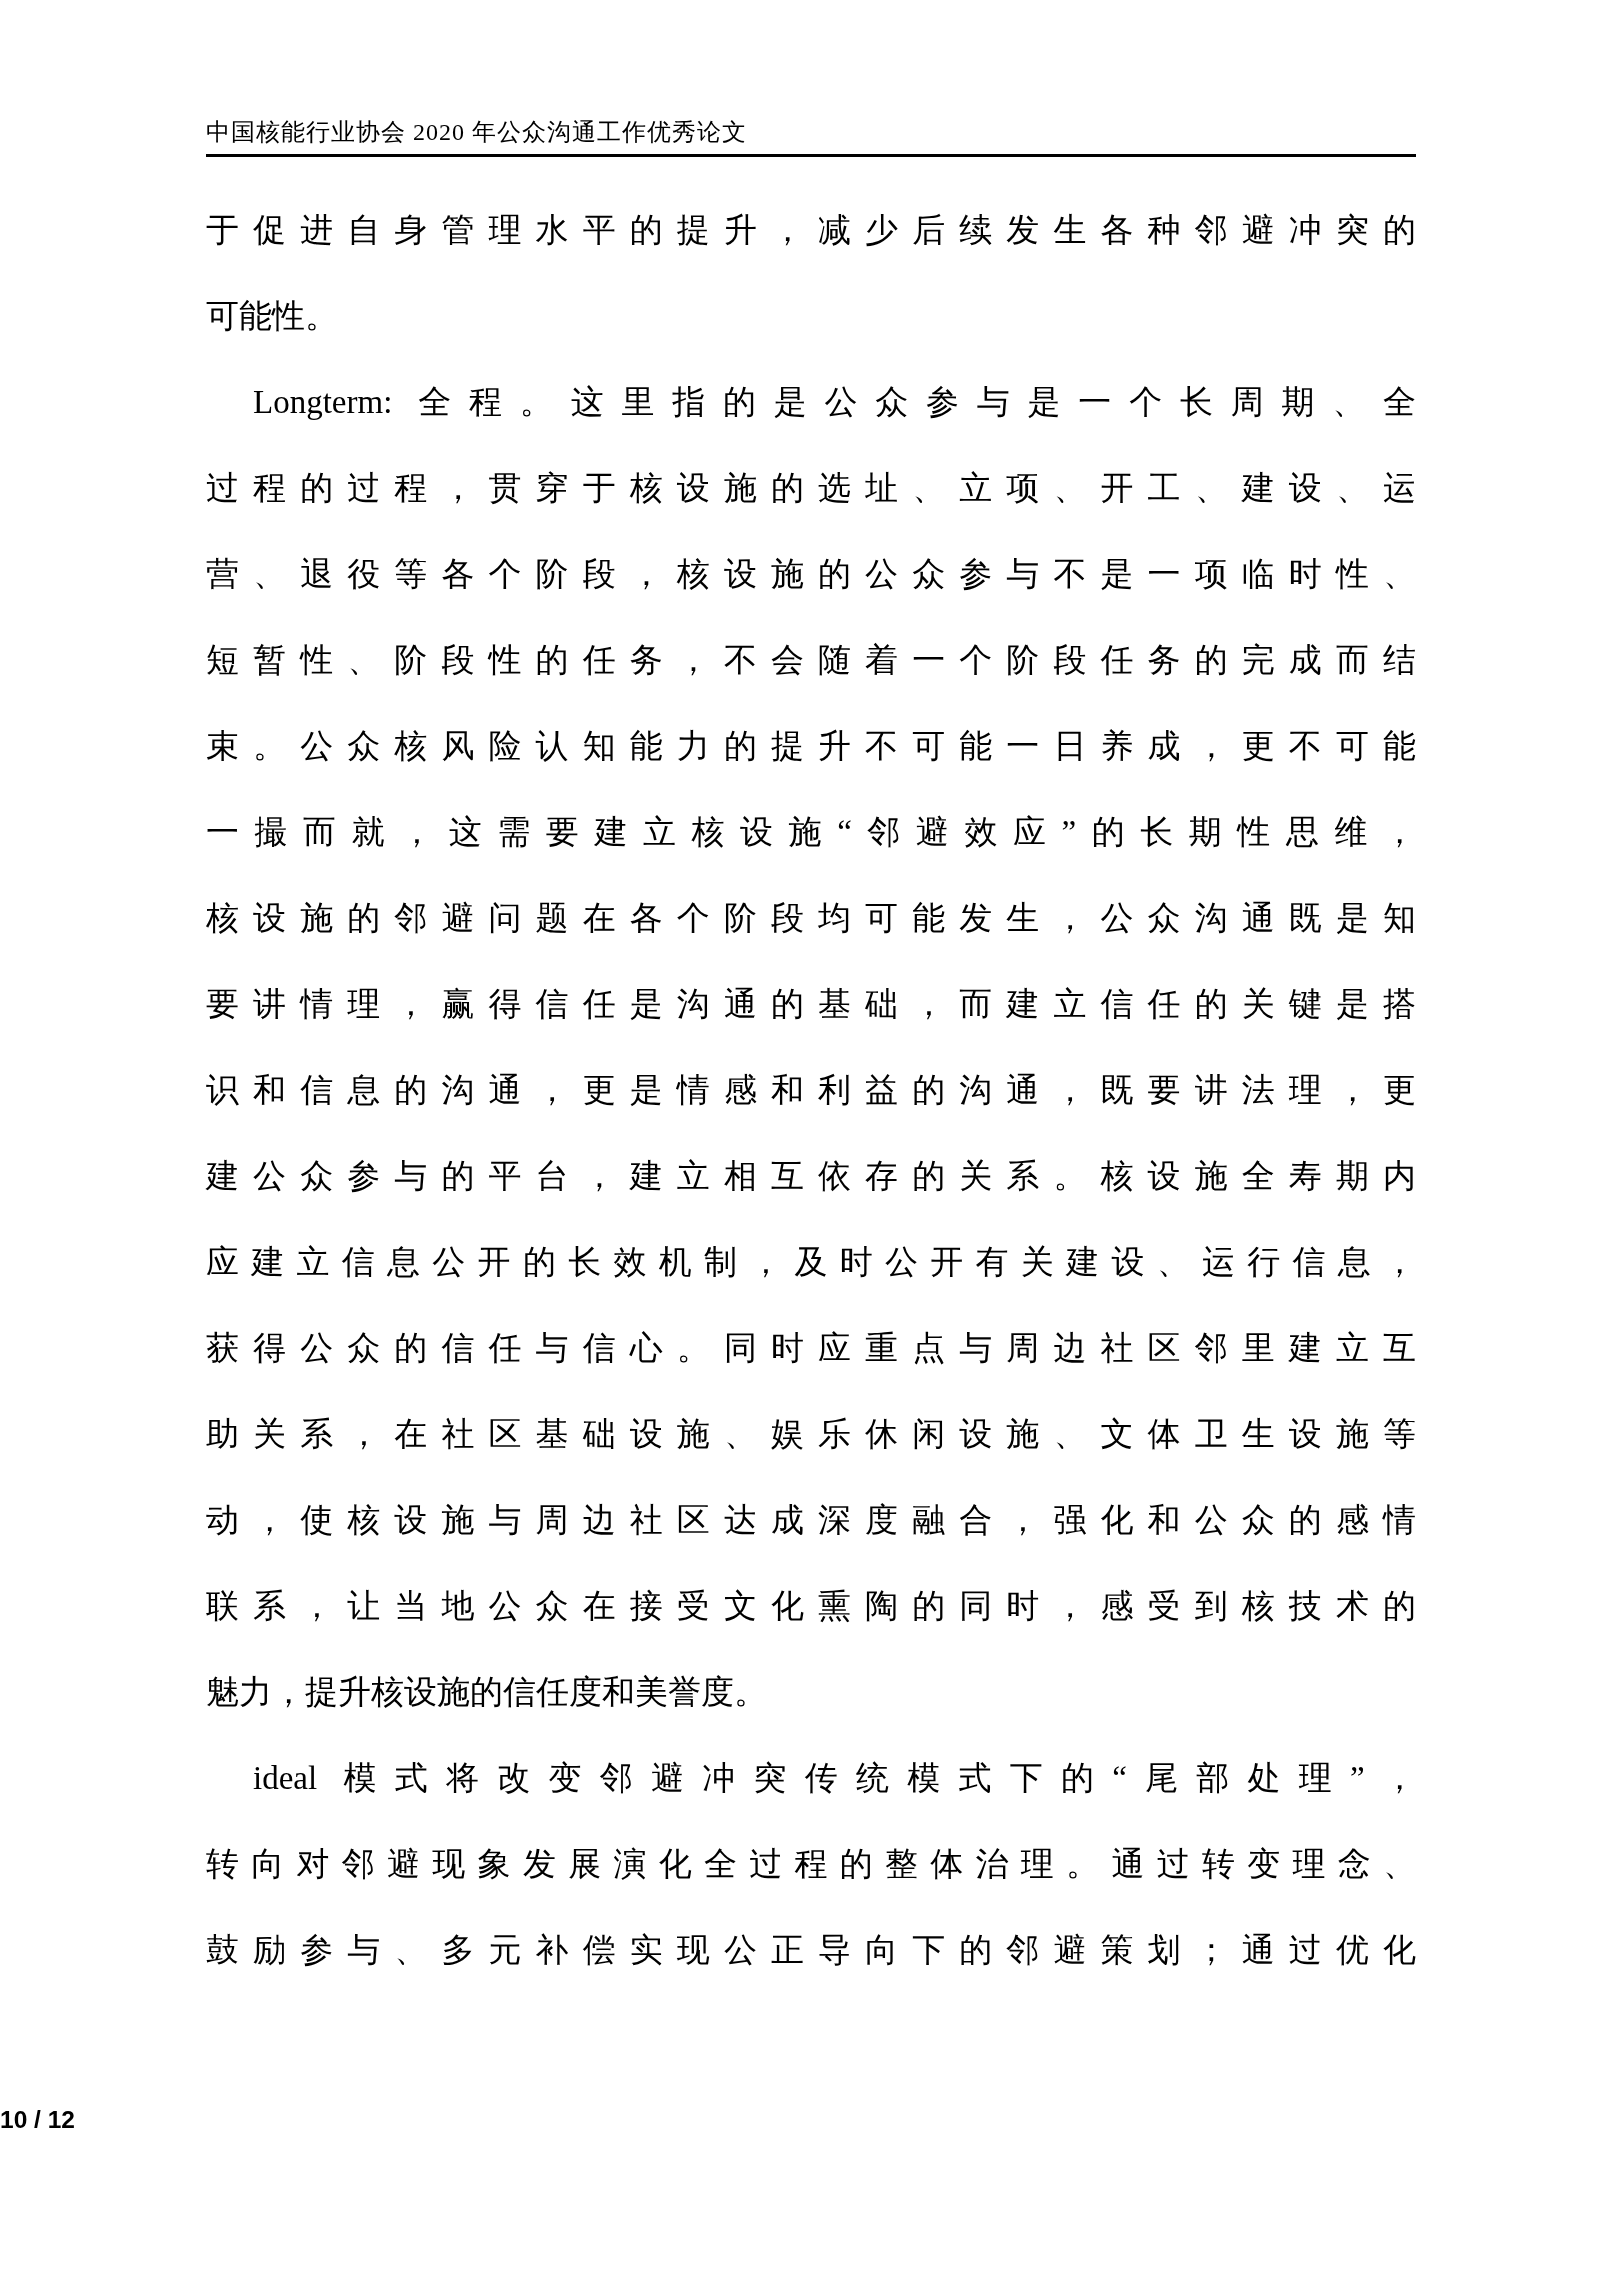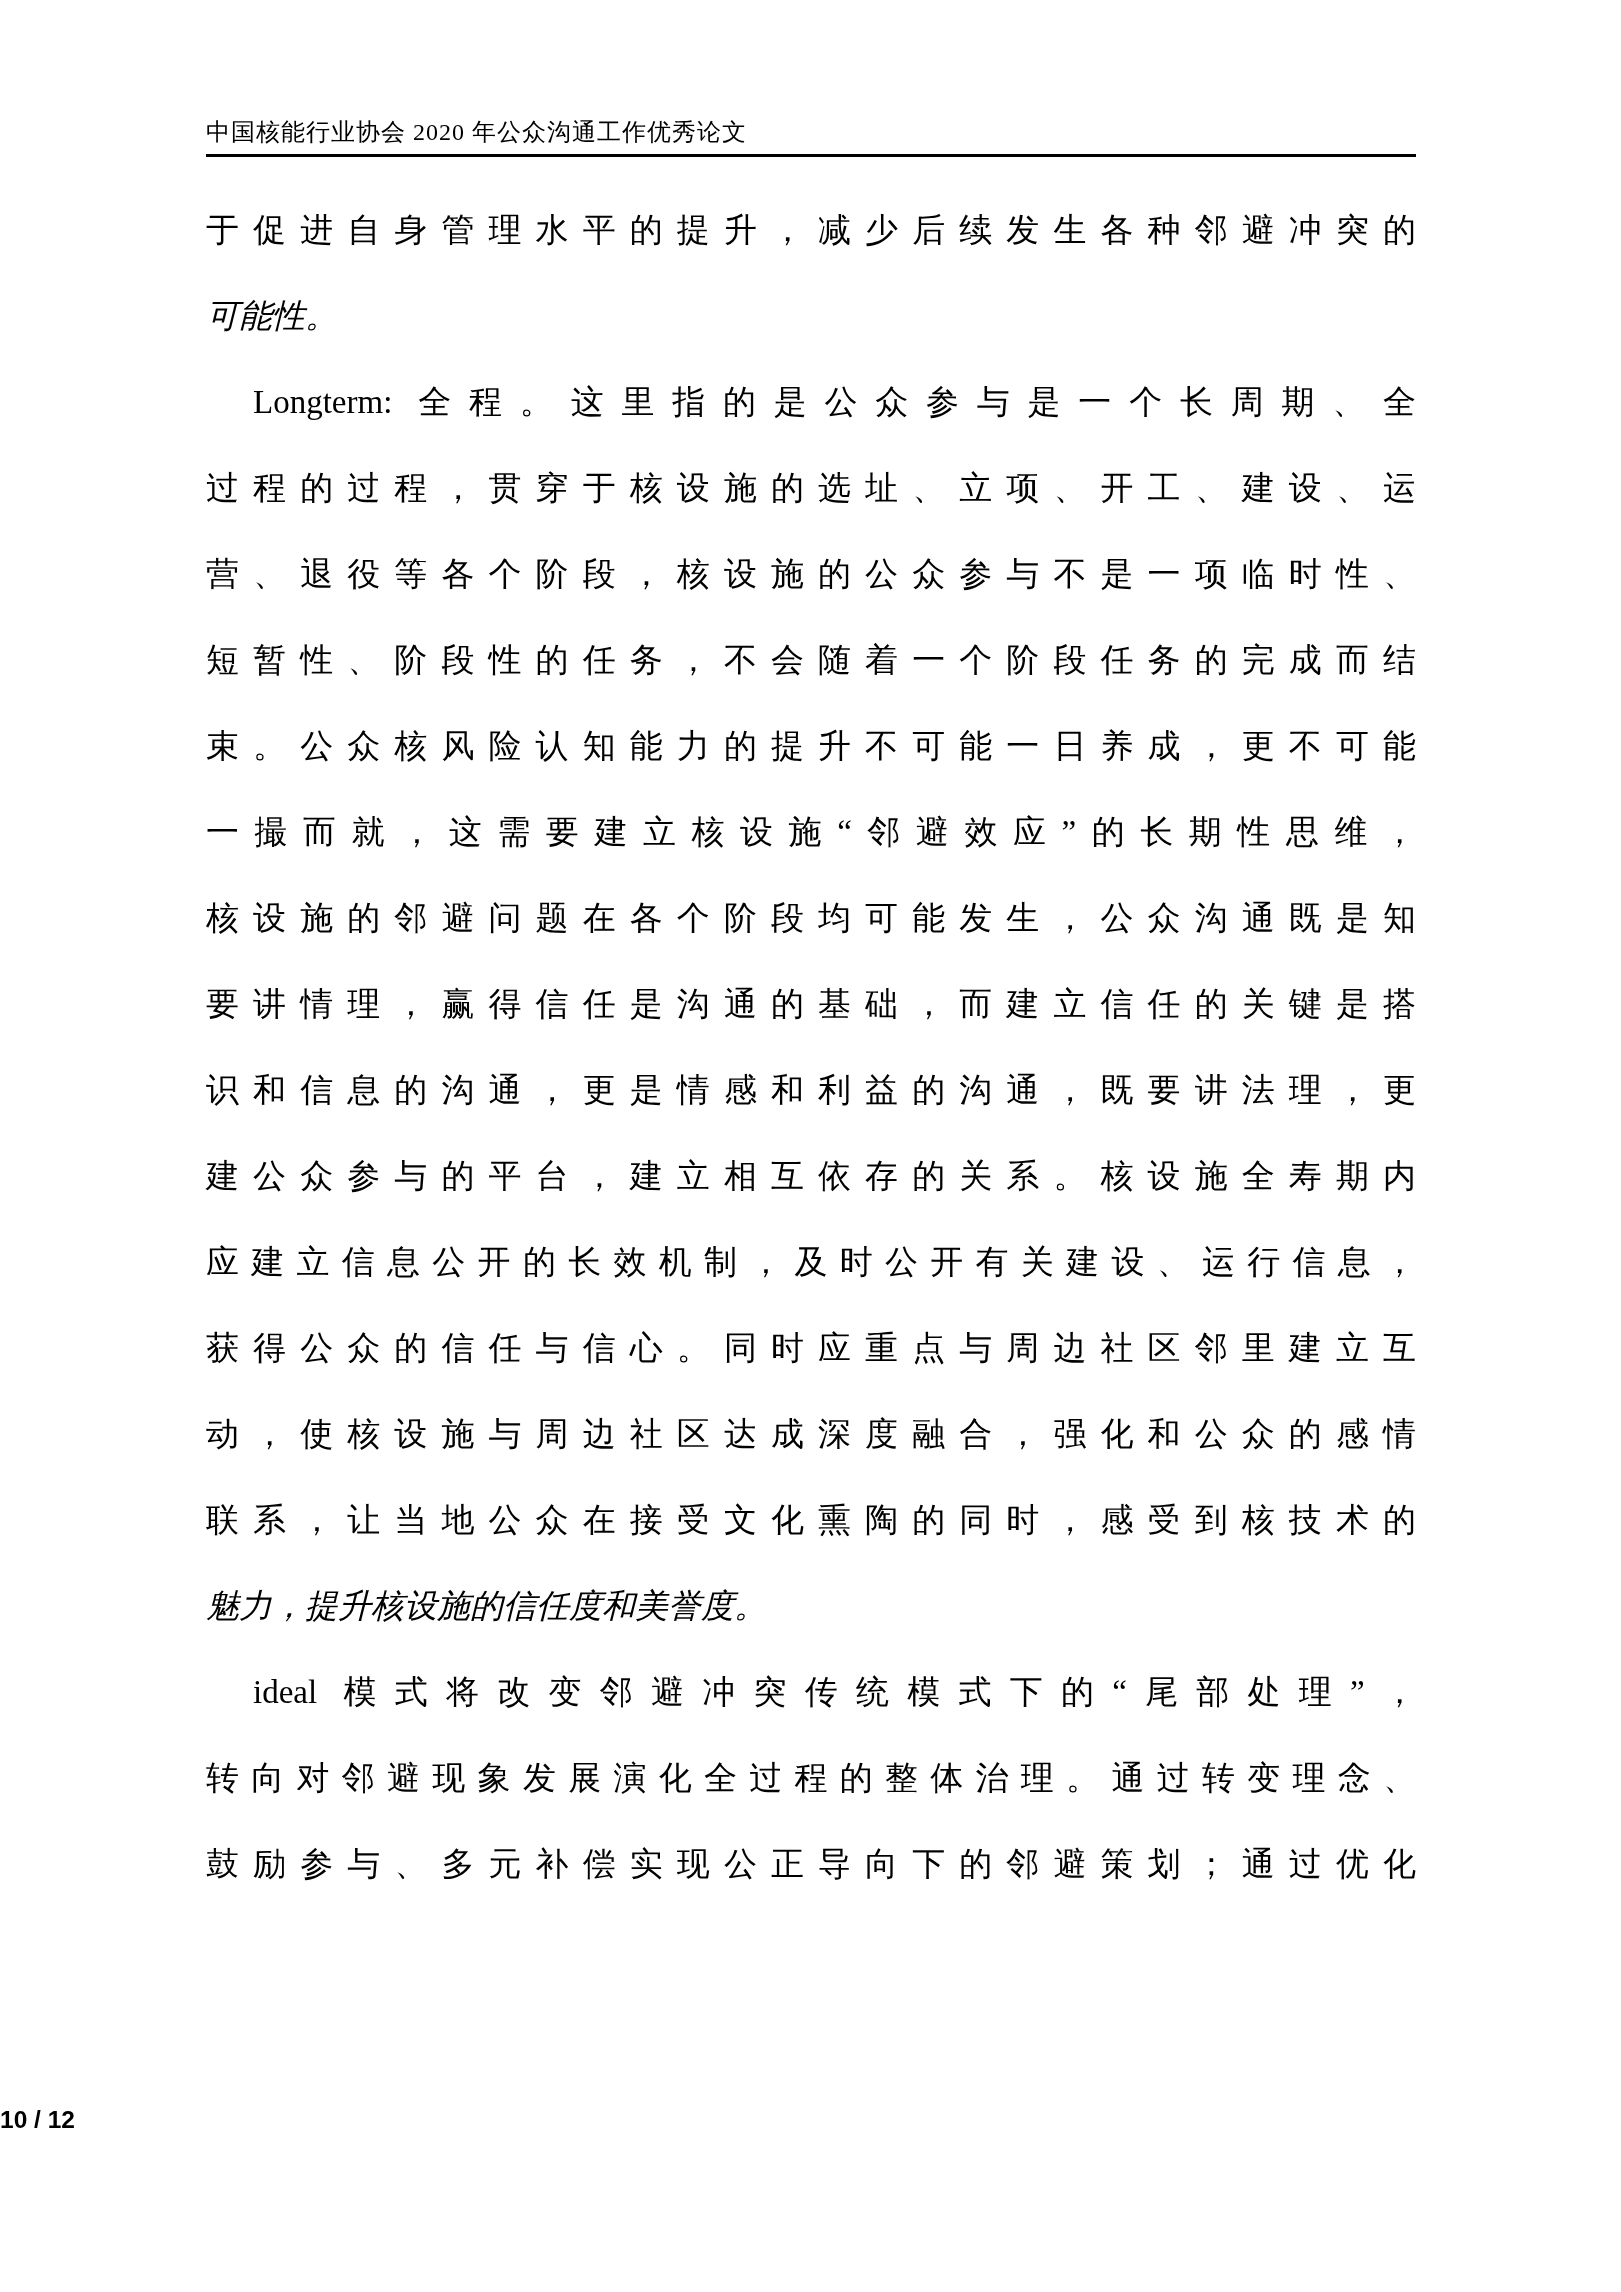--- a/index.html
+++ b/index.html
@@ -48,21 +48,20 @@
     color: #000000;
     text-align: justify;
     text-align-last: justify;
     text-justify: inter-character;
   }
   .line.indent {
     padding-left: 47px;
   }
   .line.para-end {
     text-align-last: left;
-    font-style: italic;
   }
   .footer-pagenum {
     position: absolute;
     left: 0;
     top: 2103px;
     width: 1621px;
     text-align: left;
     font-size: 24.5px;
     line-height: 33px;
     font-weight: bold;
@@ -87,20 +86,21 @@
     <div class="line">营、退役等各个阶段，核设施的公众参与不是一项临时性、</div>
     <div class="line">短暂性、阶段性的任务，不会随着一个阶段任务的完成而结</div>
     <div class="line">束。公众核风险认知能力的提升不可能一日养成，更不可能</div>
     <div class="line">一撮而就，这需要建立核设施“邻避效应”的长期性思维，</div>
     <div class="line">核设施的邻避问题在各个阶段均可能发生，公众沟通既是知</div>
     <div class="line">要讲情理，赢得信任是沟通的基础，而建立信任的关键是搭</div>
     <div class="line">识和信息的沟通，更是情感和利益的沟通，既要讲法理，更</div>
     <div class="line">建公众参与的平台，建立相互依存的关系。核设施全寿期内</div>
     <div class="line">应建立信息公开的长效机制，及时公开有关建设、运行信息，</div>
     <div class="line">获得公众的信任与信心。同时应重点与周边社区邻里建立互</div>
+    <div class="line">助关系，在社区基础设施、娱乐休闲设施、文体卫生设施等</div>
     <div class="line">动，使核设施与周边社区达成深度融合，强化和公众的感情</div>
     <div class="line">联系，让当地公众在接受文化熏陶的同时，感受到核技术的</div>
     <div class="line para-end">魅力，提升核设施的信任度和美誉度。</div>
     <div class="line indent">ideal 模式将改变邻避冲突传统模式下的“尾部处理”，</div>
     <div class="line">转向对邻避现象发展演化全过程的整体治理。通过转变理念、</div>
     <div class="line">鼓励参与、多元补偿实现公正导向下的邻避策划；通过优化</div>
   </div>
 
   <div class="footer-pagenum">10 / 12</div>
 

